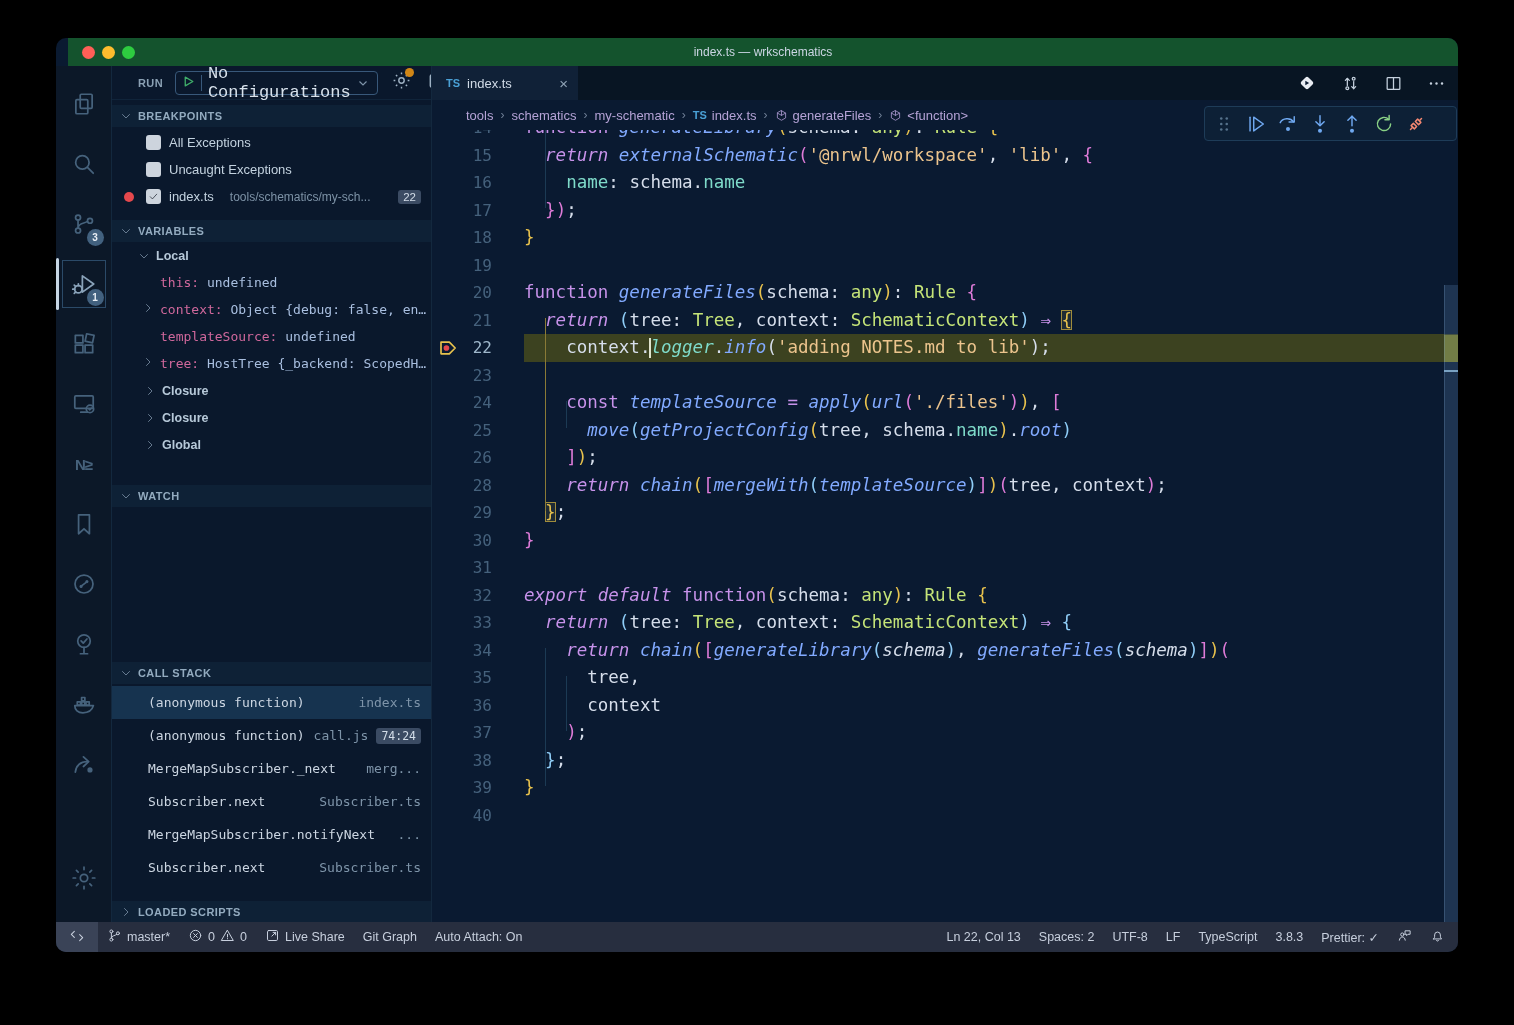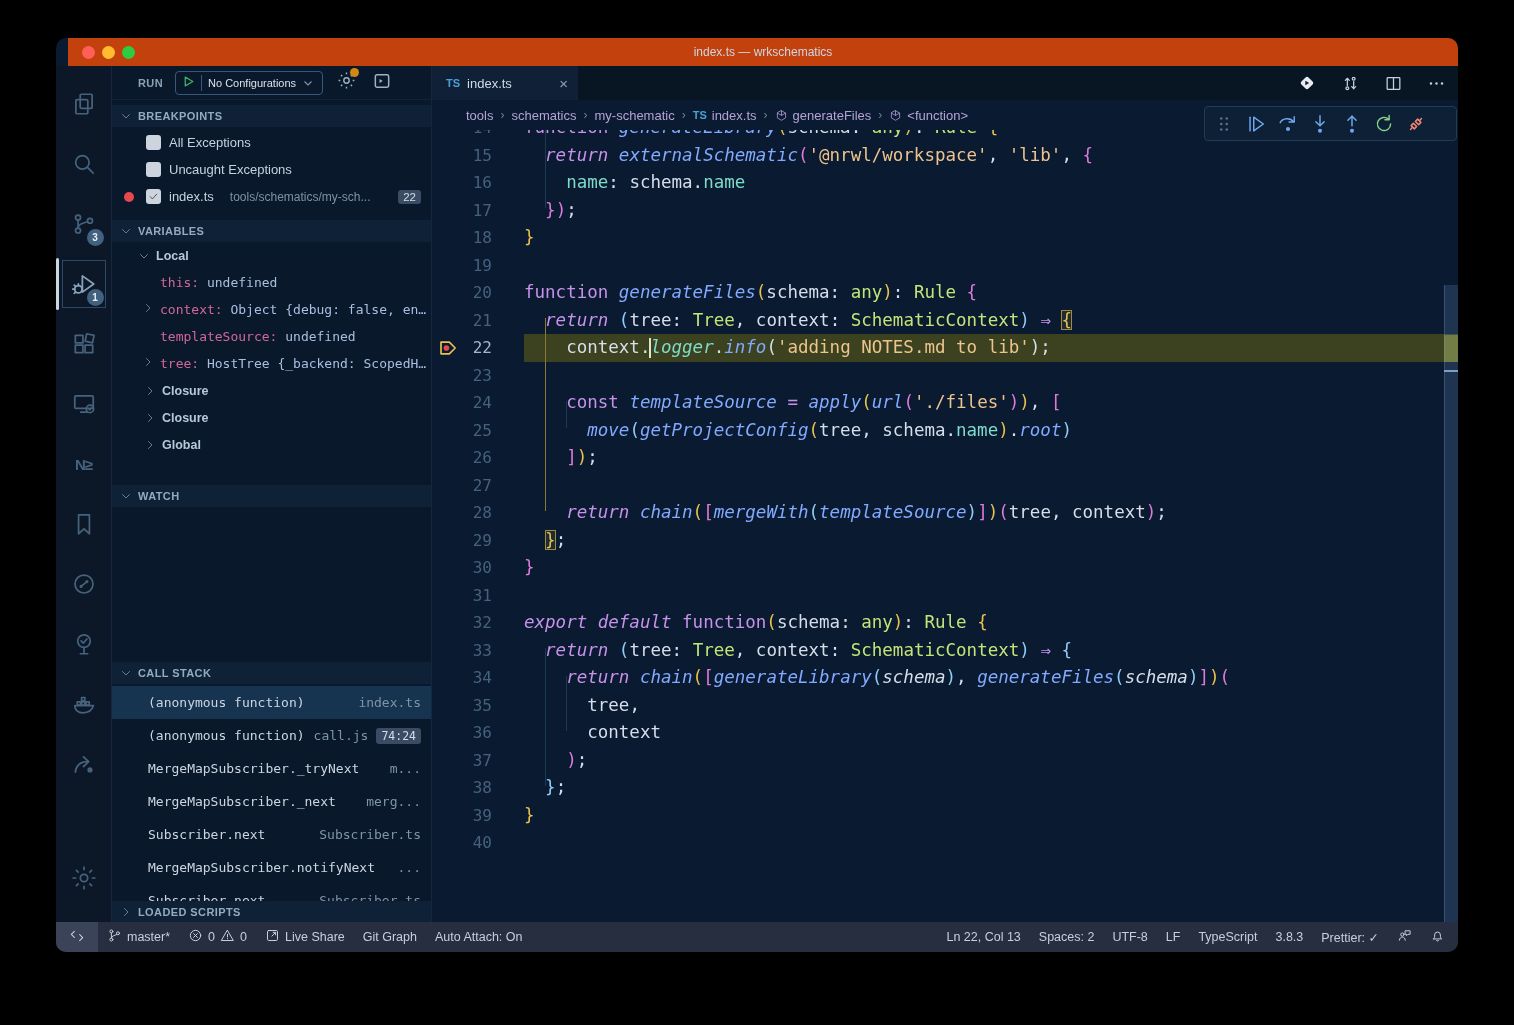--- a/index.html
+++ b/index.html
@@ -2,21 +2,21 @@
 <html><head>
 <meta charset="utf-8">
 <style>
   * { margin:0; padding:0; box-sizing:border-box; }
   html,body { background:#000; width:1514px; height:1025px; overflow:hidden;
     font-family:"Liberation Sans", sans-serif; }
   .window { position:absolute; left:56px; top:38px; width:1402px; height:914px;
     background:#0a1a31; border-radius:10px; overflow:hidden;
     box-shadow:0 18px 60px rgba(0,0,0,.7); }
   
-  .titlebar { position:absolute; left:12px; top:0; right:0; height:28px; background:#c2410c;
+  .titlebar { position:absolute; left:12px; top:0; right:0; height:28px; background:#14532d;
     display:flex; align-items:center; justify-content:center; }
   .tl { position:absolute; top:8px; width:13px; height:13px; border-radius:50%; }
   .tl.r { left:14px; background:#ff5f57; } .tl.y { left:34px; background:#febc2e; }
   .tl.g { left:54px; background:#2ecc40; }
   .title-text { color:#ccd6e4; font-size:12px; }
   
   .main { position:absolute; left:0; top:28px; right:0; bottom:30px; display:flex; }
   
   .activitybar { width:56px; background:#0c1828; border-right:1px solid #13283e;
     display:flex; flex-direction:column; align-items:center; padding-top:8px; color:#46627c; }
@@ -31,21 +31,21 @@
   .nxtxt { font-size:15px; font-weight:bold; letter-spacing:-1px; }
   
   .sidebar { position:relative; width:320px; background:#0a182c; border-right:1px solid #13283e;
     color:#c3d2df; overflow:hidden; }
   .runbar { position:absolute; left:0; top:0; right:0; height:34px; display:flex; align-items:center;
     border-bottom:1px solid #10243a; padding-left:26px; }
   .run-label { color:#8ba1b4; font-size:11px; font-weight:bold; letter-spacing:.4px; }
   .run-dd { display:flex; align-items:center; margin-left:12px; height:24px; border:1px solid #38587a;
     border-radius:4px; padding:0 8px 0 6px; gap:6px; cursor:pointer; }
   .run-dd .play { color:#3fae6a; } .run-dd .sep { width:1px; height:16px; background:#38587a; }
-  .run-dd .cfg { color:#d8e2ec; font-size:11px; }
+  .run-dd .cfg { color:#d8e2ec; font-size:17px;font-family:Liberation Mono, monospace; }
   .run-gear { position:relative; margin-left:14px; color:#9fb2c4; cursor:pointer; }
   .run-gear .dot { position:absolute; right:-3px; top:-3px; width:9px; height:9px; border-radius:50%; background:#d18616; }
   .run-panel { margin-left:16px; color:#9fb2c4; cursor:pointer; }
   .sect-head { position:absolute; left:0; right:0; height:22px; background:#0e2136; display:flex; align-items:center;
     gap:6px; padding-left:8px; font-size:11px; font-weight:bold; letter-spacing:.4px; color:#93abbf; cursor:pointer; }
   .sect-head .right { margin-left:auto; margin-right:10px; font-size:15px; color:#7d93a8; letter-spacing:.5px;margin-top:34px; }
   .chev { color:#7d93a8; display:inline-flex; }
   .rows { position:absolute; left:0; right:0; }
   .bp-row { height:27px; display:flex; align-items:center; padding-left:34px; position:relative; font-size:13px; color:#c3d2df; cursor:pointer; }
   .bp-dot { position:absolute; left:12px; width:10px; height:10px; border-radius:50%; background:#e5484d; }
@@ -371,25 +371,20 @@
     <span>(anonymous function)</span>
     <span class="cs-file">index.ts</span>
 
   </div>
   <div class="cs-row">
     <span>(anonymous function)</span>
     <span class="cs-file">call.js</span>
     <span class="mini-badge" style="margin:0 0 0 8px">74:24</span>
   </div>
   <div class="cs-row">
-    <span>MergeMapSubscriber._tryNext</span>
-    <span class="cs-file">m...</span>
-
-  </div>
-  <div class="cs-row">
     <span>MergeMapSubscriber._next</span>
     <span class="cs-file">merg...</span>
 
   </div>
   <div class="cs-row">
     <span>Subscriber.next</span>
     <span class="cs-file">Subscriber.ts</span>
 
   </div>
   <div class="cs-row">
@@ -633,27 +628,20 @@
       <span class="num">25</span>
     </div>
     <div class="lcode"><span class="tok-w">      </span><span class="tok-fn">move</span><span class="tok-b">(</span><span class="tok-fn">getProjectConfig</span><span class="tok-g">(</span><span class="tok-w">tree</span><span class="tok-w">, </span><span class="tok-w">schema</span><span class="tok-w">.</span><span class="tok-tl">name</span><span class="tok-g">)</span><span class="tok-w">.</span><span class="tok-fn">root</span><span class="tok-b">)</span></div>
   </div>
             <div class="cl">
     <div class="gut">
 
       <span class="num">26</span>
     </div>
     <div class="lcode"><span class="tok-w">    </span><span class="tok-p">]</span><span class="tok-g">)</span><span class="tok-w">;</span></div>
-  </div>
-            <div class="cl">
-    <div class="gut">
-
-      <span class="num">27</span>
-    </div>
-    <div class="lcode"></div>
   </div>
             <div class="cl">
     <div class="gut">
 
       <span class="num">28</span>
     </div>
     <div class="lcode"><span class="tok-w">    </span><span class="tok-kwi">return </span><span class="tok-fn">chain</span><span class="tok-g">(</span><span class="tok-p">[</span><span class="tok-fn">mergeWith</span><span class="tok-b">(</span><span class="tok-fn">templateSource</span><span class="tok-b">)</span><span class="tok-p">]</span><span class="tok-g">)</span><span class="tok-p">(</span><span class="tok-w">tree</span><span class="tok-w">, </span><span class="tok-w">context</span><span class="tok-p">)</span><span class="tok-w">;</span></div>
   </div>
             <div class="cl">
     <div class="gut">

